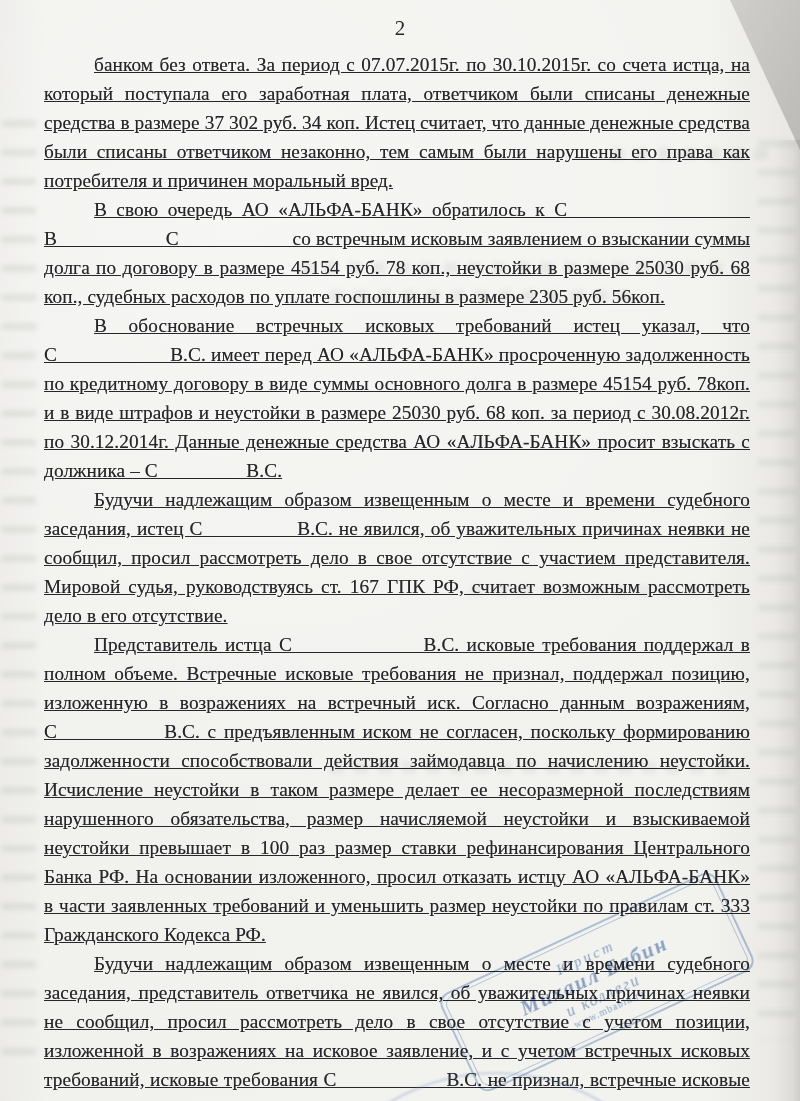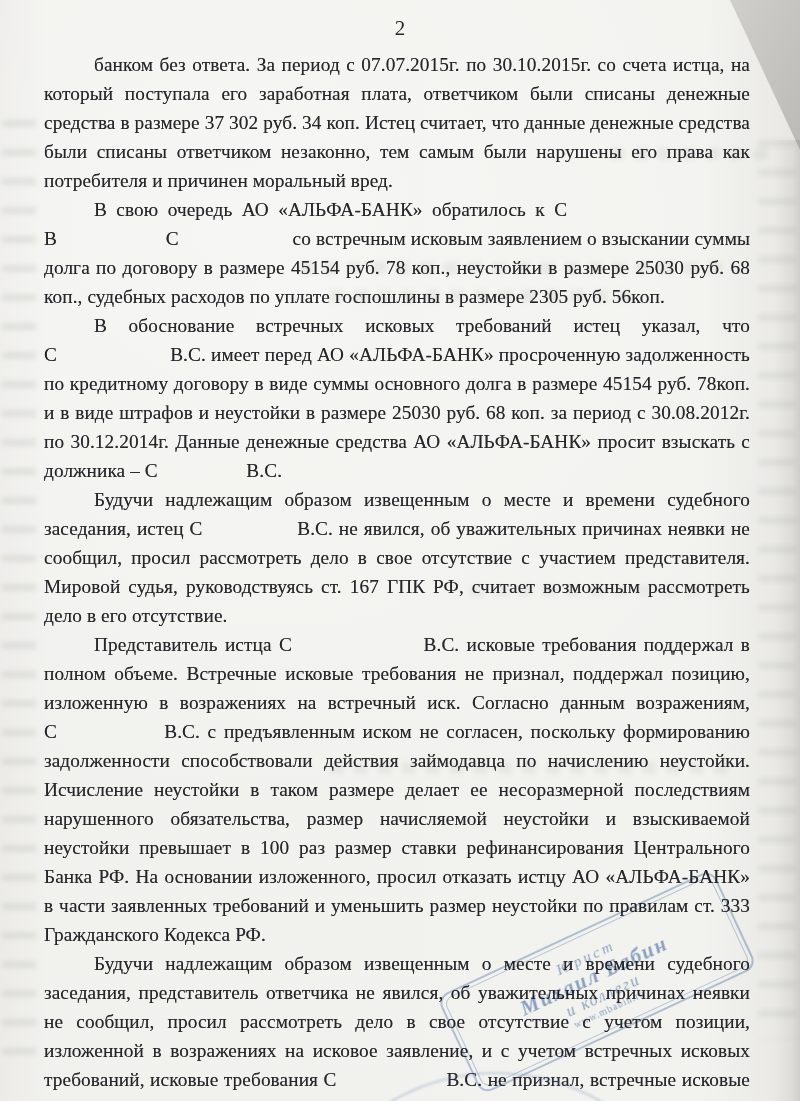--- a/index.html
+++ b/index.html
@@ -45,20 +45,21 @@
     width: 706px;
     font-size: 19.3px;
     line-height: 29px;
     text-align: justify;
     letter-spacing: 0.1px;
     text-shadow: 0 0 0.6px rgba(45,45,50,0.55);
   }
   .text-block p {
     margin: 0;
     text-indent: 50px;
+    text-decoration: underline;
   }
 
   
   .smudge {
     position: absolute;
     pointer-events: none;
     filter: blur(2.5px);
   }
   .smudge-col {
     background: repeating-linear-gradient(180deg,

